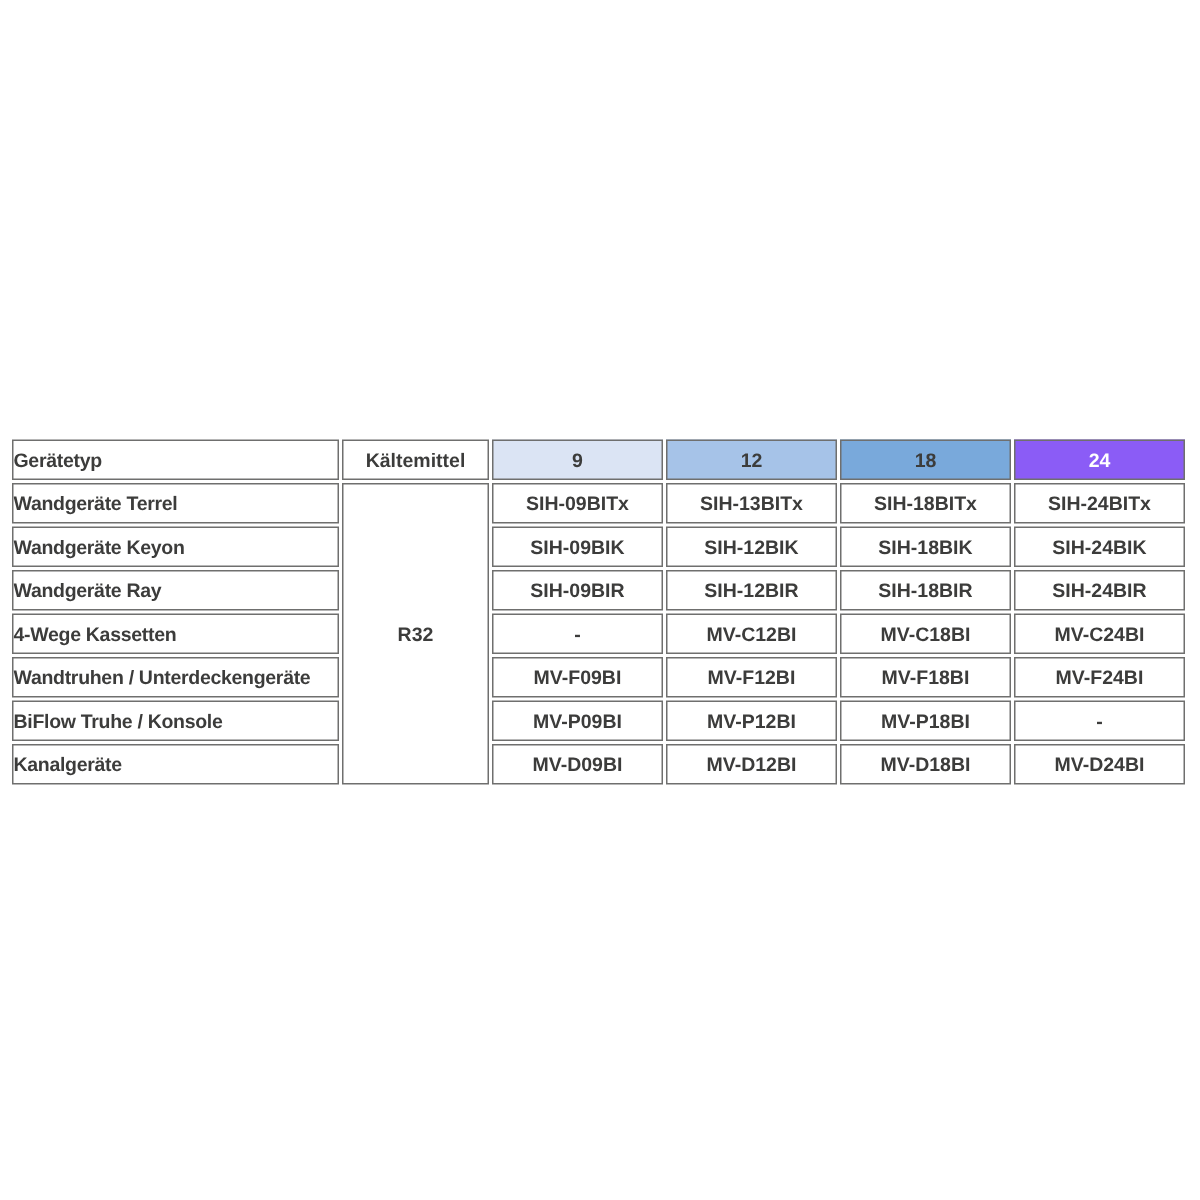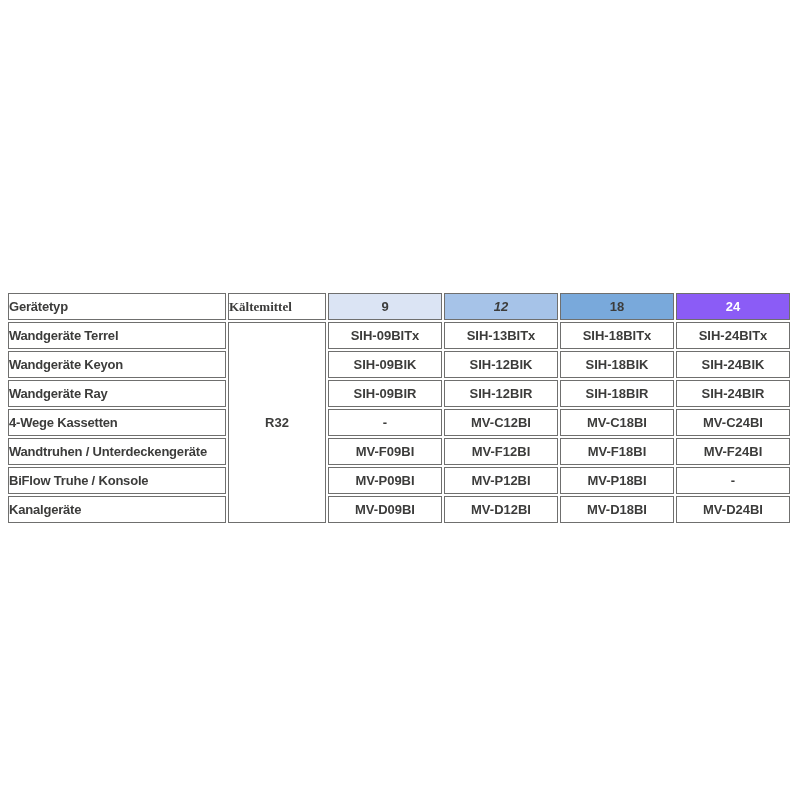--- a/index.html
+++ b/index.html
@@ -42,29 +42,28 @@
 
   th.cell-label, td.cell-label {
     text-align: left;
     padding-left: 6px;
     font-size: 12.5px;
     letter-spacing: -0.2px;
   }
   th.hdr-refrig {
     background: #d2232a;
     color: #ffffff;
-    text-align: left;
-    font-family: Liberation Serif, serif;
+    text-align: center;
   }
   th.hdr-size {
     text-align: center;
     color: #1f2a44;
   }
   th.hdr-size.s9  { background: #dbe4f4; }
-  th.hdr-size.s12 { background: #a6c3e8; font-style: italic; }
+  th.hdr-size.s12 { background: #a6c3e8; }
   th.hdr-size.s18 { background: #79a9db; margin-top: 11px; }
   th.hdr-size.s24 { background: #8b5cf6; color: #ffffff; }
 
   td.cell-model {
     text-align: center;
     margin-top: 23px;
   }
   td.cell-refrig {
     text-align: center;
     margin-left: 34px;

